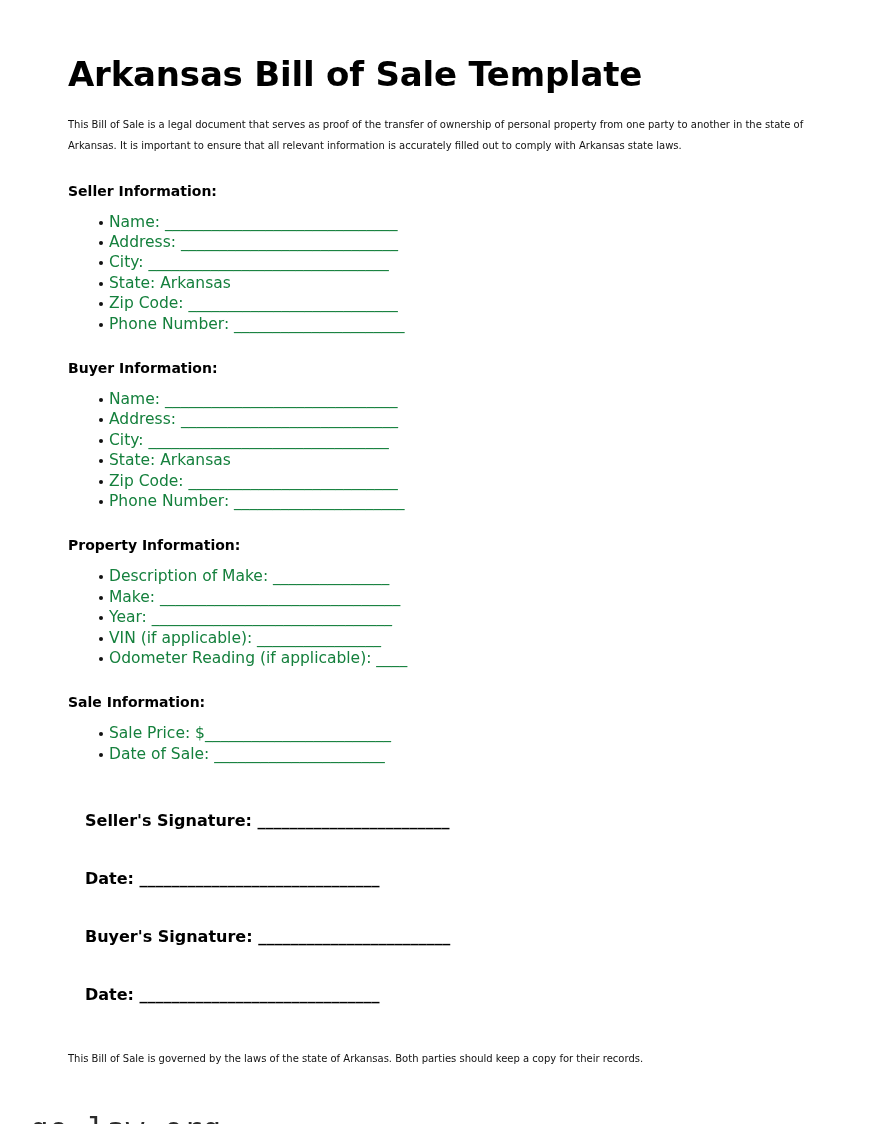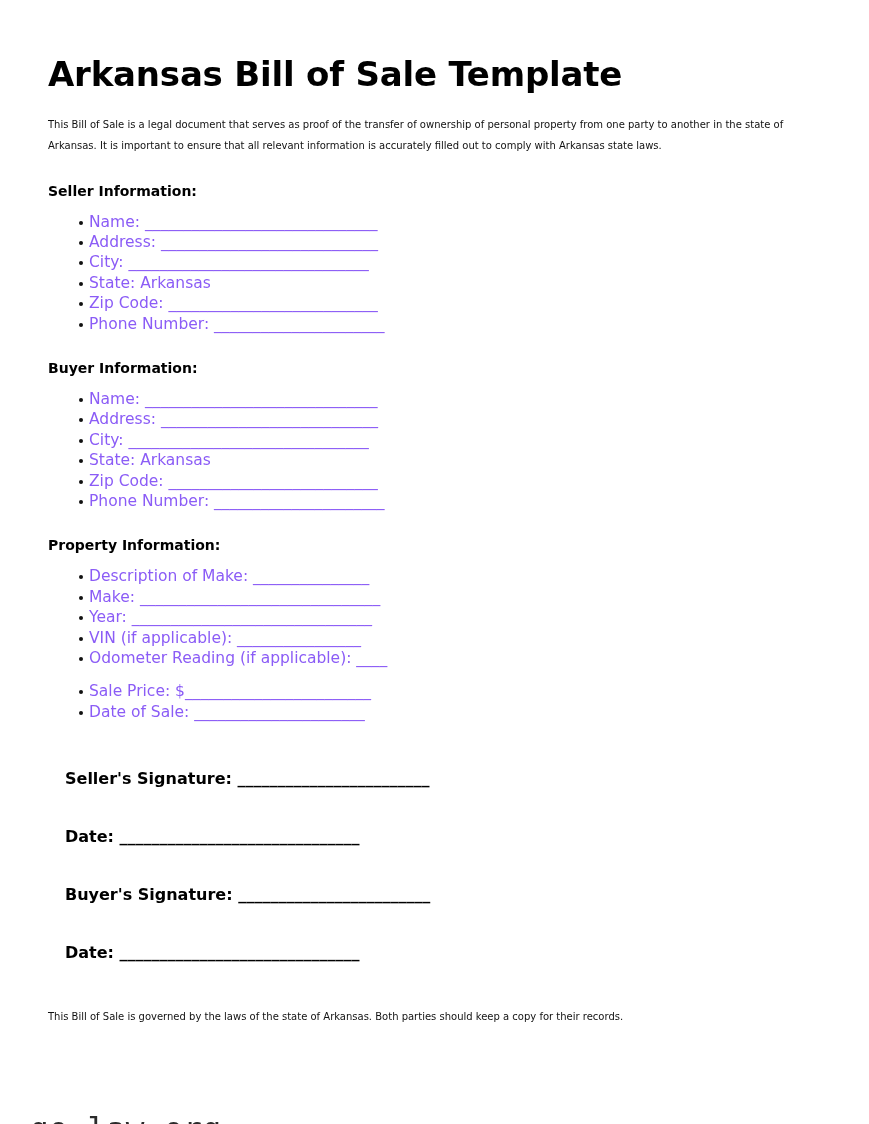--- a/index.html
+++ b/index.html
@@ -16,21 +16,21 @@
     color: #000000;
     -webkit-font-smoothing: antialiased;
   }
   .page {
     position: absolute;
     left: 0;
     top: 0;
     width: 869px;
     height: 868px;
     box-sizing: border-box;
-    padding: 0 58px 0 48px;
+    padding: 0 58px 0 68px;
   }
 
   .doc-title {
     font-size: 34px;
     font-weight: bold;
     letter-spacing: -0.2px;
     line-height: 1.1;
     margin: 0;
     padding-top: 56px;
     color: #000;
@@ -56,21 +56,21 @@
   ul.field-list {
     list-style: none;
     margin: 0;
     padding: 13px 0 0 0;
   }
   ul.field-list li {
     position: relative;
     font-size: 15.5px;
     line-height: 20.4px;
     padding-left: 41px;
-    color: #8b5cf6;
+    color: #15803d;
     white-space: pre;
   }
   ul.field-list li::before {
     content: "";
     position: absolute;
     left: 31px;
     top: 9px;
     width: 4px;
     height: 4px;
     border-radius: 50%;
@@ -138,20 +138,21 @@
 
   <h2 class="section-heading">Property Information:</h2>
   <ul class="field-list">
     <li>Description of Make: _______________</li>
     <li>Make: _______________________________</li>
     <li>Year: _______________________________</li>
     <li>VIN (if applicable): ________________</li>
     <li>Odometer Reading (if applicable): ____</li>
   </ul>
 
+  <h2 class="section-heading">Sale Information:</h2>
   <ul class="field-list">
     <li>Sale Price: $________________________</li>
     <li>Date of Sale: ______________________</li>
   </ul>
 
   <p class="sig-line first">Seller's Signature: ________________________</p>
   <p class="sig-line">Date: ______________________________</p>
   <p class="sig-line">Buyer's Signature: ________________________</p>
   <p class="sig-line">Date: ______________________________</p>
 

